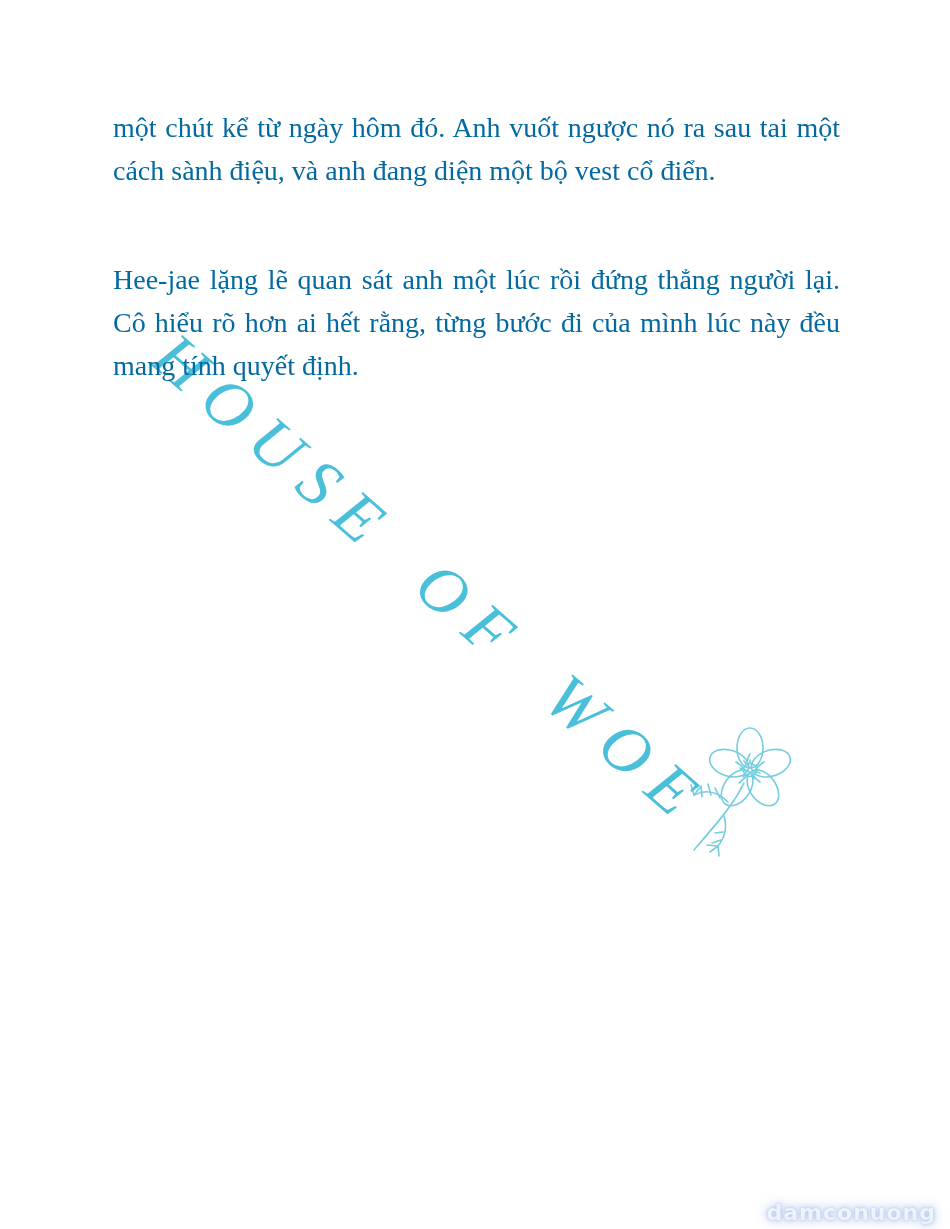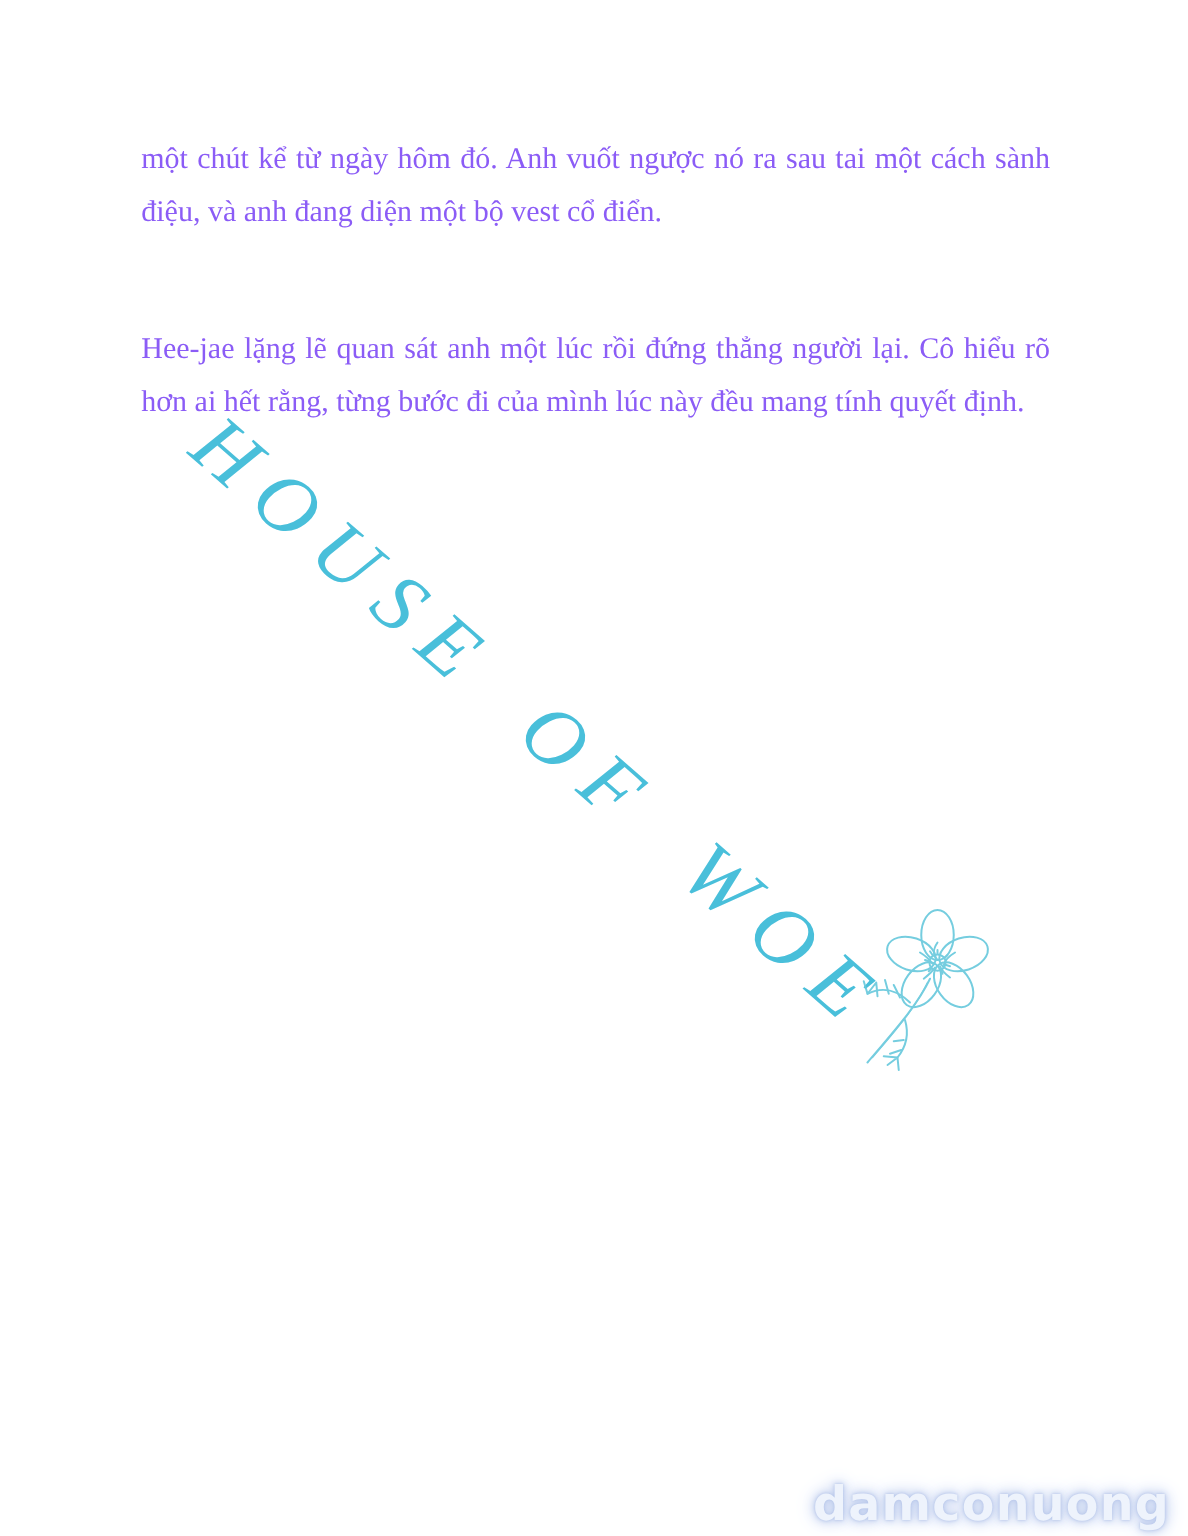--- a/index.html
+++ b/index.html
@@ -49,36 +49,36 @@
   
   .text-block {
     position: absolute;
     left: 113px;
     top: 106px;
     width: 727px;
     z-index: 2;
   }
   .text-block p {
     margin: 0 0 66px 0;
-    font-size: 24px;
+    font-size: 28px;
     line-height: 43px;
-    color: #8b5cf6;
+    color: #0369a1;
     text-align: justify;
     text-justify: inter-word;
   }
   .text-block p:last-child { margin-bottom: 0; }
 
   
   .wm-corner {
     position: absolute;
     right: 14px;
     bottom: 4px;
     font-family: "DejaVu Sans", sans-serif;
     font-weight: bold;
-    font-size: 38px;
+    font-size: 22px;
     letter-spacing: 1px;
     color: #eef3fc;
     text-shadow:
       0 0 2px #b3c3e8,
       0 0 5px #bccbed,
       0 0 11px #c6d3f0,
       0 0 18px #d4def5;
     z-index: 3;
     user-select: none;
   }

